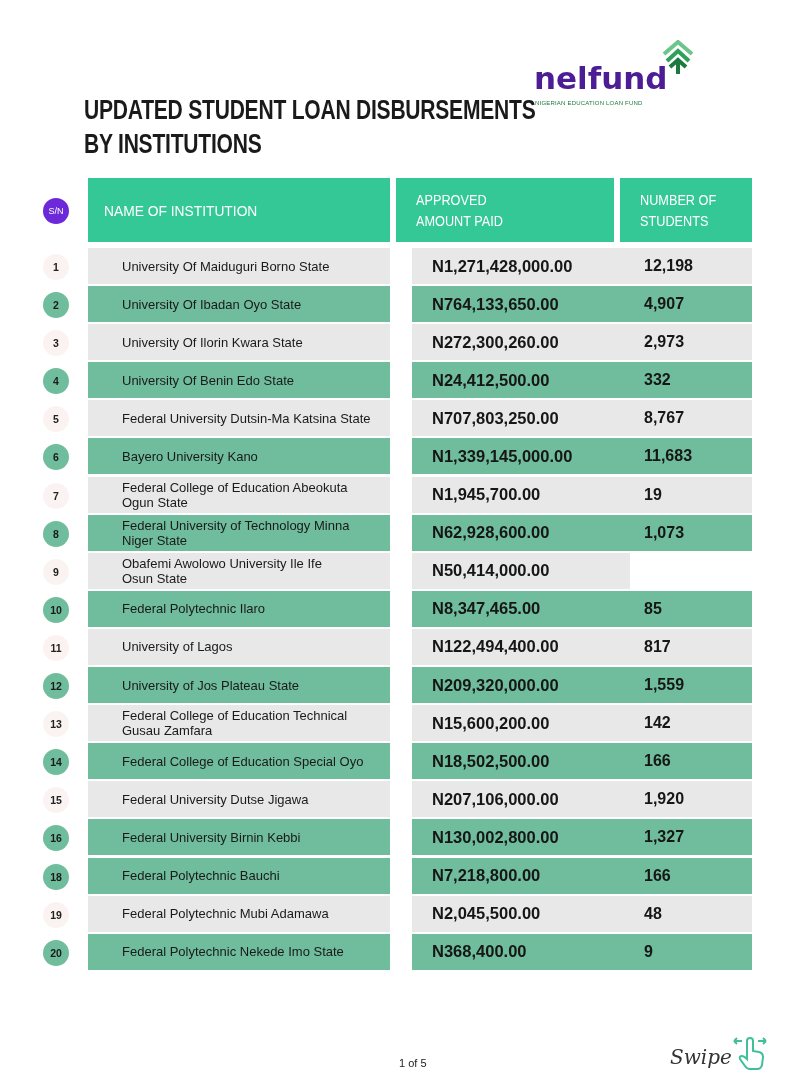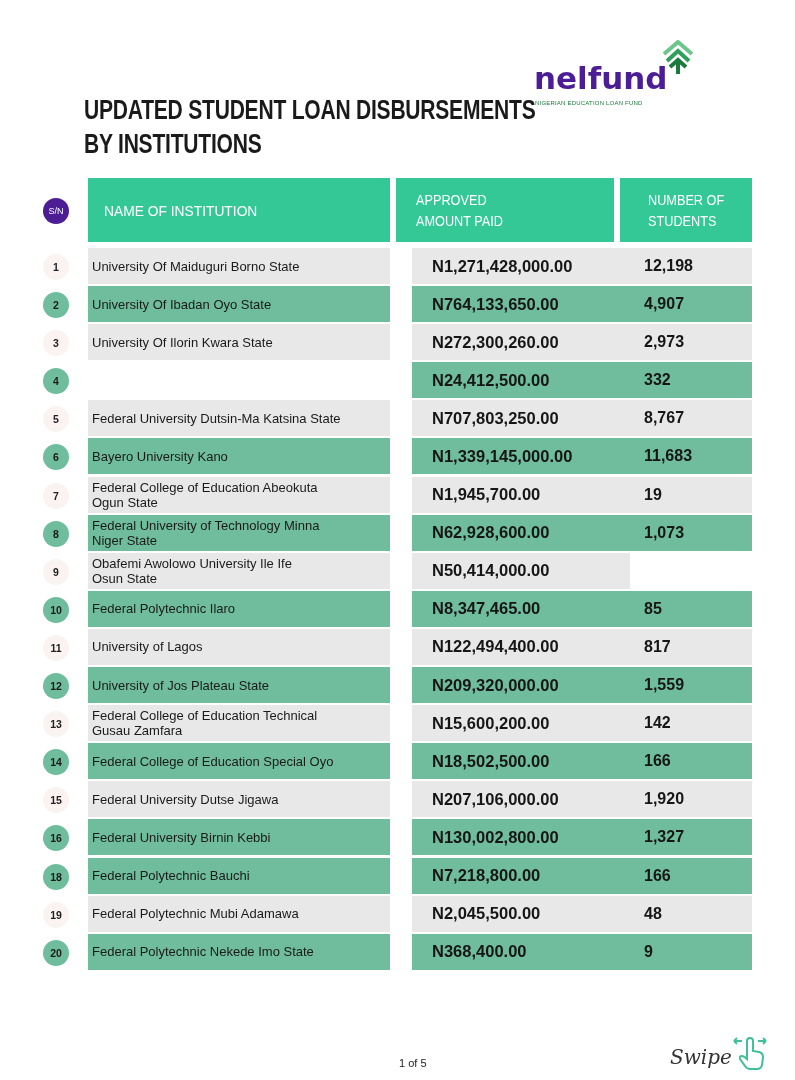--- a/index.html
+++ b/index.html
@@ -6,34 +6,34 @@
   html, body { width: 795px; height: 1080px; background: #ffffff; overflow: hidden; }
   body { position: relative; font-family: "Liberation Sans", sans-serif; color: #1a1a1a; }
 
   .logo { position: absolute; left: 532px; top: 40px; width: 170px; height: 70px; }
   .logo-word { position: absolute; left: 2px; top: 20px; font-family: "DejaVu Sans", sans-serif; font-weight: bold; font-size: 31px; color: #4c1d95; letter-spacing: 0px; }
   .logo-tag { position: absolute; left: 3px; top: 60px; font-size: 6px; color: #1a7a3a; letter-spacing: 0.2px; white-space: nowrap; }
   .logo-mark { position: absolute; left: 128px; top: 0px; width: 36px; height: 34px; }
 
   .title { position: absolute; left: 84px; top: 93px; font-family: "Liberation Sans", sans-serif; font-weight: bold; font-size: 27px; line-height: 34px; color: #1a1a1a; transform: scaleX(0.78); transform-origin: left top; white-space: nowrap; letter-spacing: -0.3px; }
 
-  .sn-head { position: absolute; left: 43px; top: 198px; width: 26px; height: 26px; border-radius: 50%; background: #4c1d95; color: #fff; font-size: 9px; display: flex; align-items: center; justify-content: center; }
+  .sn-head { position: absolute; left: 43px; top: 198px; width: 26px; height: 26px; border-radius: 50%; background: #6d28d9; color: #fff; font-size: 9px; display: flex; align-items: center; justify-content: center; }
 
   .hdr { position: absolute; top: 178px; height: 64px; background: #34c897; color: #fff; font-size: 15px; line-height: 21px; display: flex; align-items: center; padding-left: 16px; }
   .hdr.c1 { left: 88px; width: 302px; }
   .hdr.c2 { left: 396px; width: 218px; padding-left: 20px; }
-  .hdr.c3 { left: 620px; width: 132px; padding-left: 28px; }
+  .hdr.c3 { left: 620px; width: 132px; padding-left: 20px; }
   .hdr span { display: block; transform: scaleX(0.92); transform-origin: left center; }
 
   .rows { position: absolute; left: 0; top: 247px; width: 795px; }
   .row { position: relative; height: 38.1px; }
   .cell { position: absolute; top: 1px; height: 36px; display: flex; align-items: center; }
   .row.light .cell { background: #e8e8e8; }
   .row.dark .cell { background: #6fbd9d; }
-  .cell.c1 { left: 88px; width: 302px; padding-left: 4px; font-size: 13px; line-height: 15px; }
+  .cell.c1 { left: 88px; width: 302px; padding-left: 34px; font-size: 13px; line-height: 15px; }
   .cell.c2 { left: 412px; width: 218px; padding-left: 20px; font-size: 16.5px; font-weight: bold; color: #161616; }
   .cell.c3 { left: 620px; width: 132px; padding-left: 24px; font-size: 16px; font-weight: bold; color: #161616; }
   .sn { position: absolute; left: 43px; top: 7px; width: 26px; height: 26px; border-radius: 50%; display: flex; align-items: center; justify-content: center; font-size: 10.5px; font-weight: bold; }
   .row.light .sn { background: #fbf3f2; color: #222; }
   .row.dark .sn { background: #6fbd9d; color: #1a1a1a; }
 
   .footer-page { position: absolute; left: 383px; top: 1057px; font-size: 11px; color: #222; margin-left: 16px; }
   .swipe { position: absolute; left: 668px; top: 1033px; width: 110px; height: 40px; }
   .swipe-text { position: absolute; left: 2px; top: 12px; font-family: "DejaVu Serif", serif; font-style: italic; font-size: 20px; color: #333; }
   .swipe-icon { position: absolute; left: 62px; top: 0px; width: 40px; height: 38px; }
@@ -104,20 +104,26 @@
           <span>
             <span style="display:block">University Of Ilorin Kwara State</span>
             <span style="display:block"></span>
           </span>
         </div>
         <div class="cell c2">N272,300,260.00</div>
         <div class="cell c3">2,973</div>
       </div>
       <div class="row dark">
         <div class="sn">4</div>
+        <div class="cell c1">
+          <span>
+            <span style="display:block">University Of Benin Edo State</span>
+            <span style="display:block"></span>
+          </span>
+        </div>
         <div class="cell c2">N24,412,500.00</div>
         <div class="cell c3">332</div>
       </div>
       <div class="row light">
         <div class="sn">5</div>
         <div class="cell c1">
           <span>
             <span style="display:block">Federal University Dutsin-Ma Katsina State</span>
             <span style="display:block"></span>
           </span>

